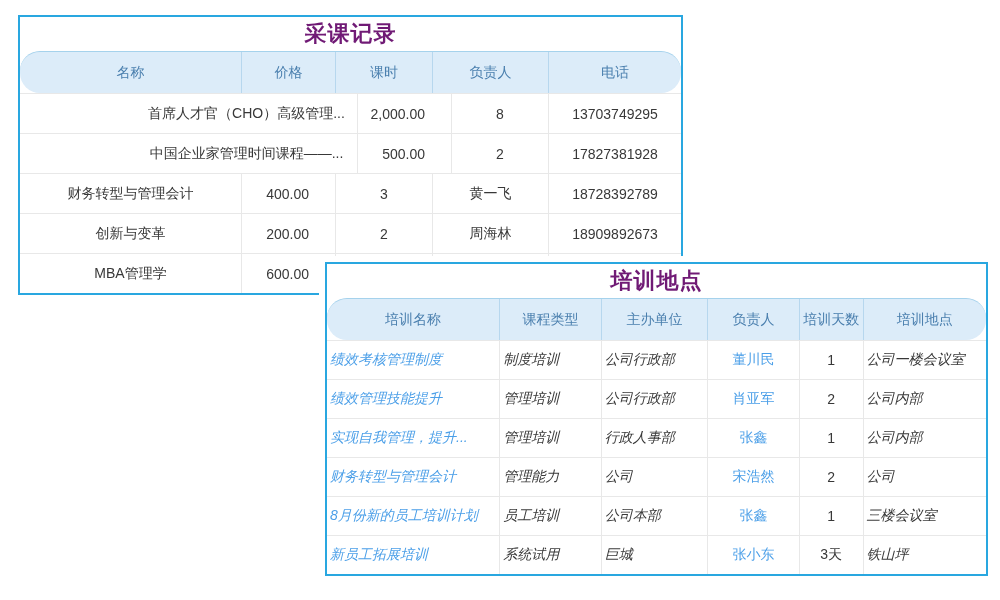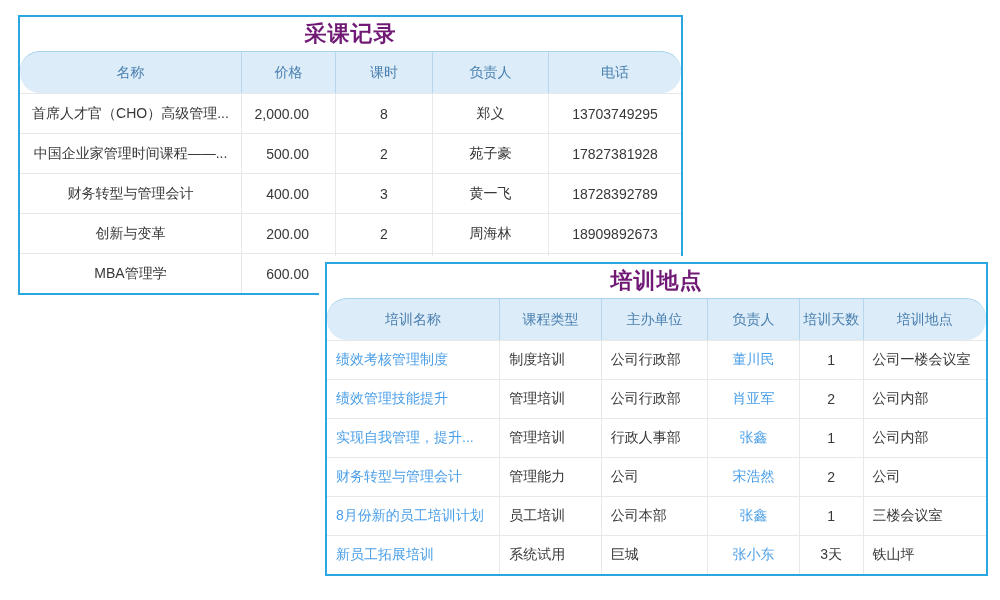--- a/index.html
+++ b/index.html
@@ -50,21 +50,21 @@
   }
   #card-purchase .data-row { height: 40px; justify-content: flex-end; }
   #card-training .data-row { height: 39px; }
   .cell {
     display: flex; align-items: center; justify-content: center;
     font-size: 14px; color: #383838;
     border-right: 1px solid #e8e8e8;
     white-space: nowrap; overflow: hidden;
   }
   .cell:last-child { border-right: none; }
-  .cell.al { justify-content: flex-start; padding-left: 9px; }
+  .cell.al { justify-content: flex-start; padding-left: 3px; font-style: italic; }
   .cell.ar { justify-content: flex-end; padding-right: 26px; }
   .cell.link { color: #4b9fe8; cursor: pointer; }
 
   
   .t1c0 { width: 222px; }
   .t1c1 { width: 94px; }
   .t1c2 { width: 97px; }
   .t1c3 { width: 116px; }
   .t1c4 { width: 132px; }
 
@@ -87,28 +87,26 @@
       <div class="hdr-cell t1c1">价格</div>
       <div class="hdr-cell t1c2">课时</div>
       <div class="hdr-cell t1c3">负责人</div>
       <div class="hdr-cell t1c4">电话</div>
     </div>
 
     <div class="data-row">
       <div class="cell t1c0">首席人才官（CHO）高级管理...</div>
       <div class="cell ar t1c1">2,000.00</div>
       <div class="cell t1c2">8</div>
-      <div class="cell t1c3">郑义</div>
       <div class="cell t1c4">13703749295</div>
     </div>
     <div class="data-row">
       <div class="cell t1c0">中国企业家管理时间课程——...</div>
       <div class="cell ar t1c1">500.00</div>
       <div class="cell t1c2">2</div>
-      <div class="cell t1c3">苑子豪</div>
       <div class="cell t1c4">17827381928</div>
     </div>
     <div class="data-row">
       <div class="cell t1c0">财务转型与管理会计</div>
       <div class="cell ar t1c1">400.00</div>
       <div class="cell t1c2">3</div>
       <div class="cell t1c3">黄一飞</div>
       <div class="cell t1c4">18728392789</div>
     </div>
     <div class="data-row">

